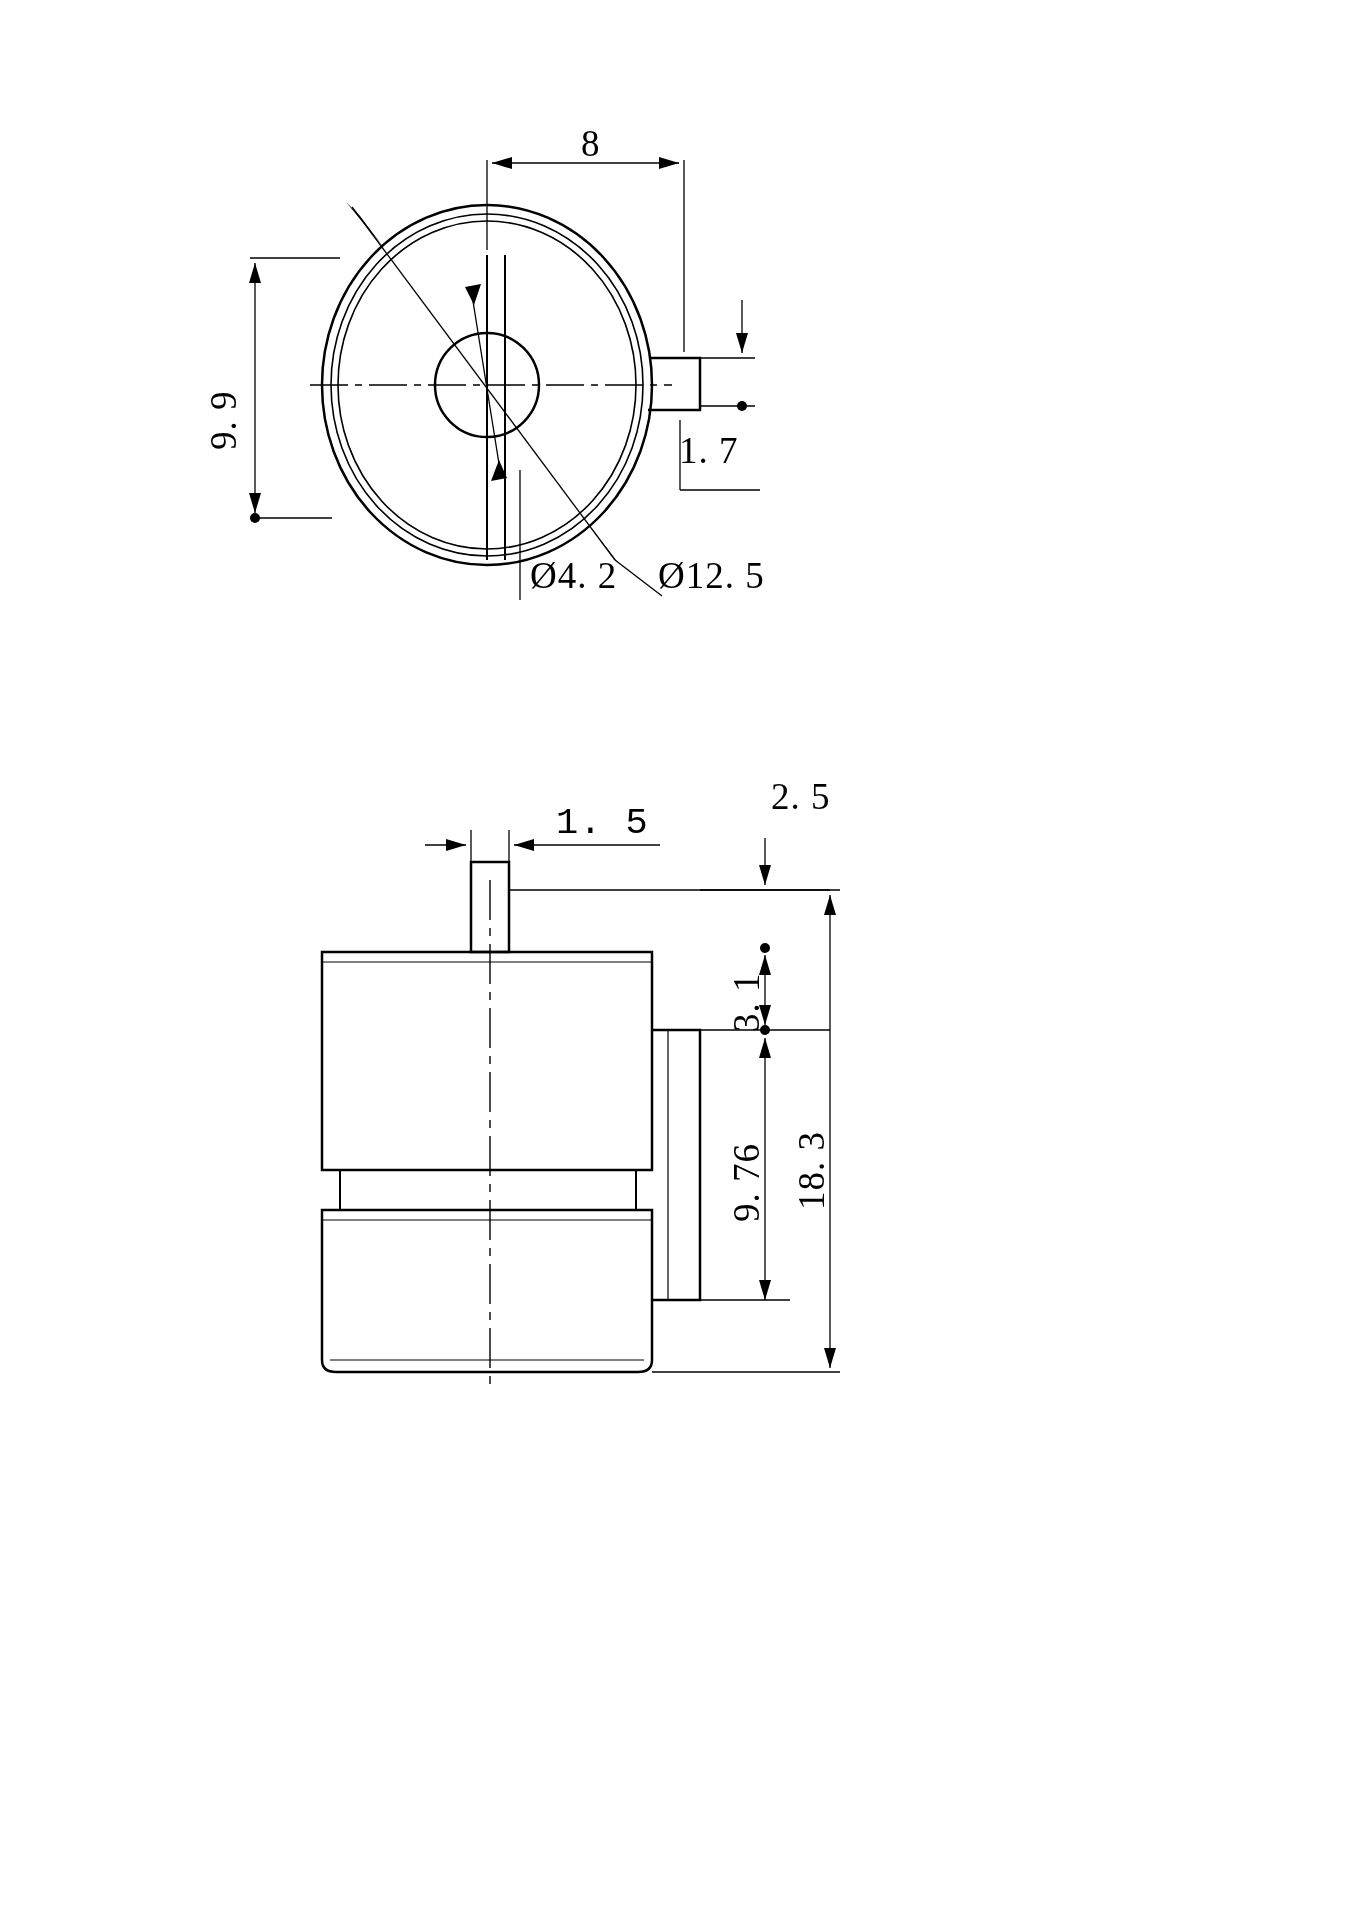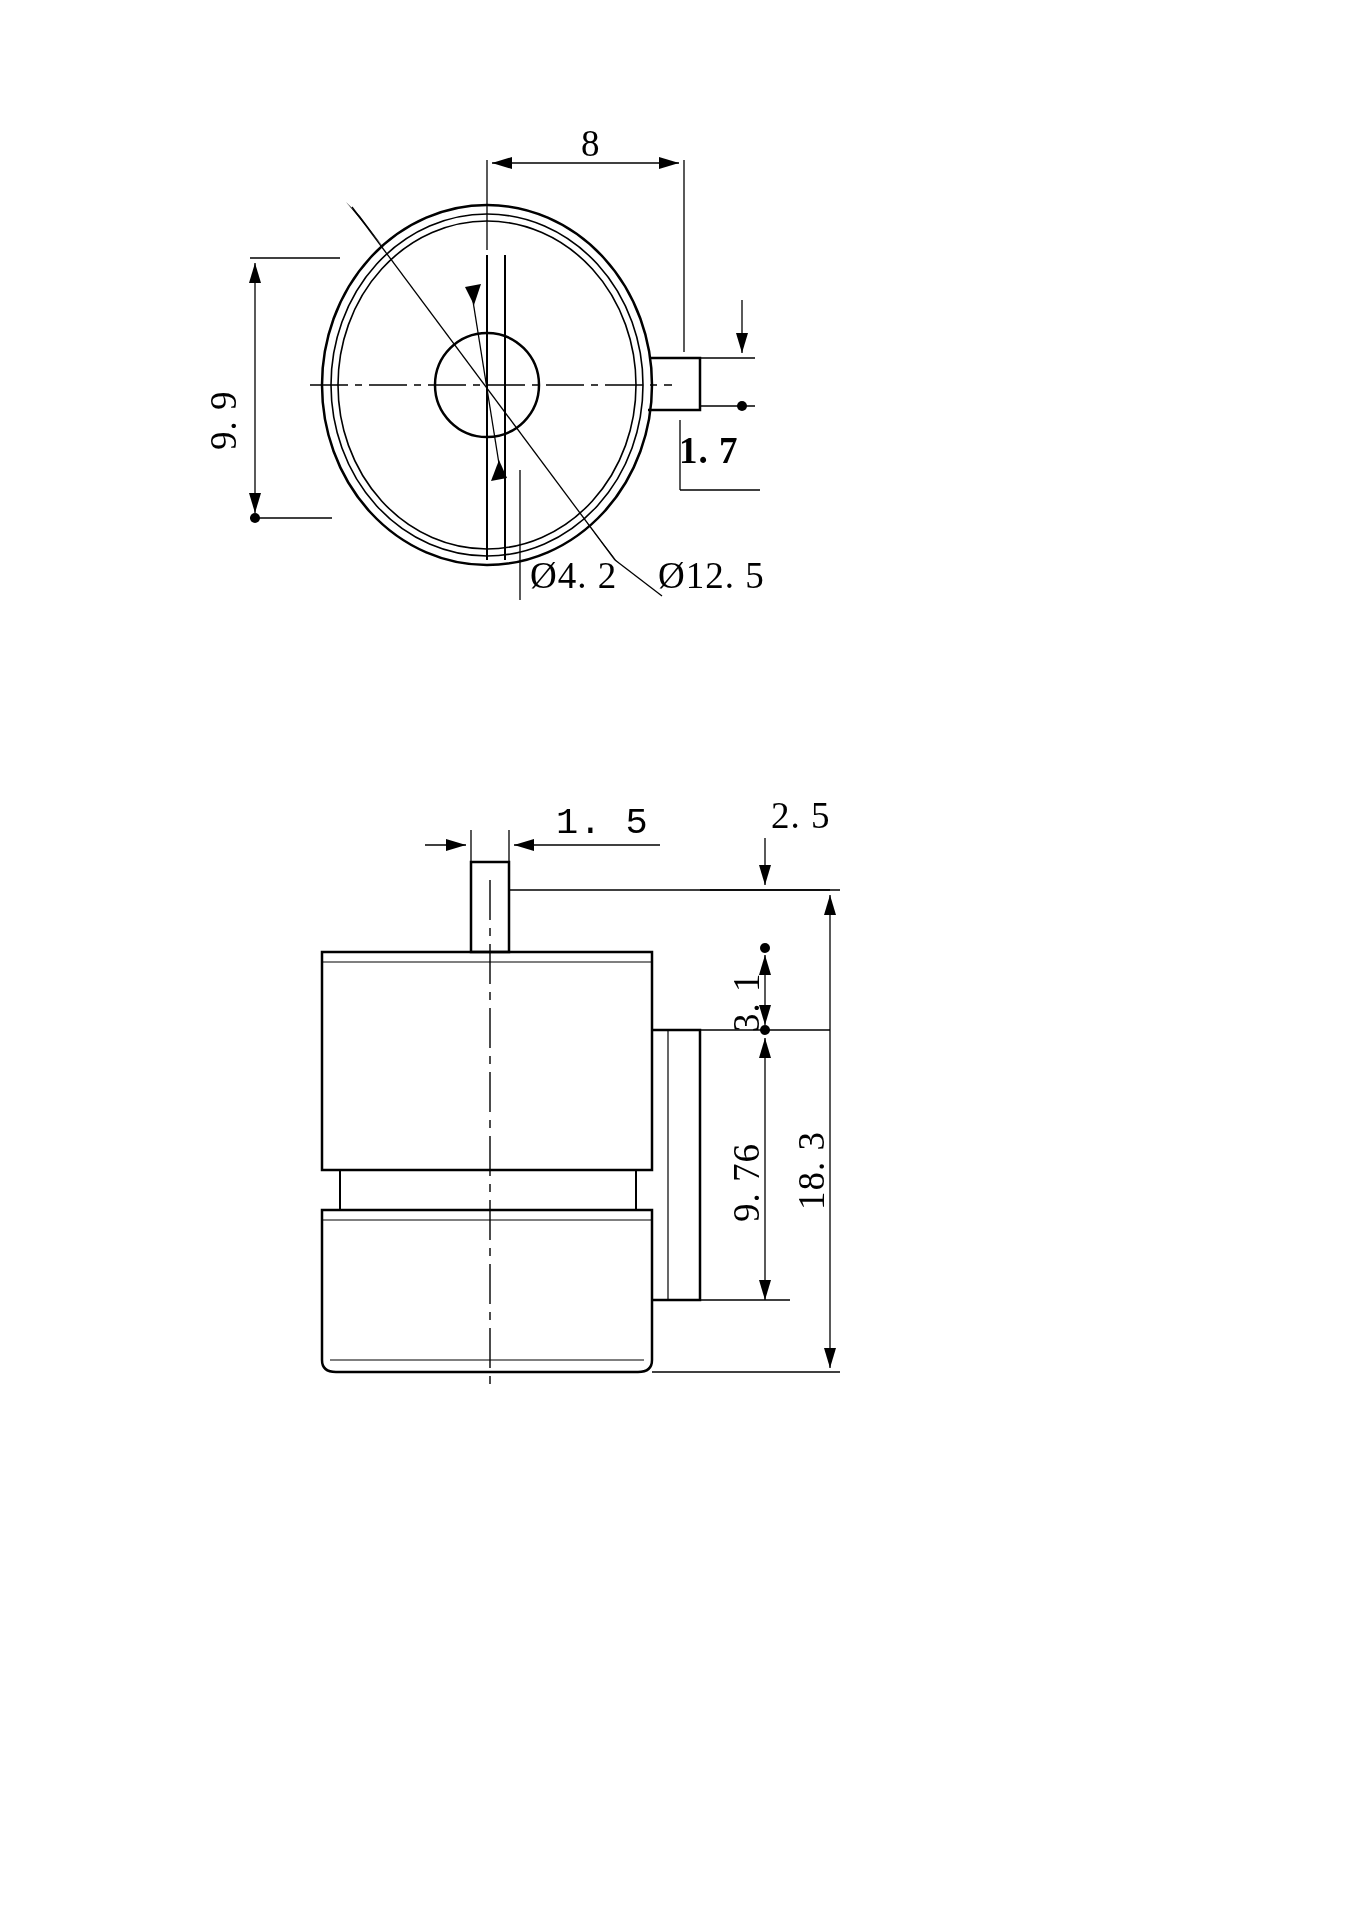--- a/index.html
+++ b/index.html
@@ -171,29 +171,29 @@
         <polygon points="830,1368 824,1348 836,1348" fill="#000" stroke="none"></polygon>
       </g>
 
     </g>
   </svg>
 
   <div class="dim-label" style="left:581px; top:125px;">8</div>
 
   <div class="dim-label rot90" style="left:205px; top:450px;">9. 9</div>
 
-  <div class="dim-label" style="left:679px; top:432px;font-weight:bold;">1. 7</div>
+  <div class="dim-label" style="left:679px; top:432px;">1. 7</div>
 
   <div class="dim-label" style="left:530px; top:557px;">Ø4. 2</div>
 
   <div class="dim-label" style="left:658px; top:557px;">Ø12. 5</div>
 
   <div class="dim-label" style="left:556px; top:805px;font-family:Liberation Mono, monospace;">1. 5</div>
 
-  <div class="dim-label" style="left:771px; top:778px;margin-top:19px;">2. 5</div>
+  <div class="dim-label" style="left:771px; top:778px;">2. 5</div>
 
   <div class="dim-label rot90" style="left:728px; top:1032px;">3. 1</div>
 
   <div class="dim-label rot90" style="left:728px; top:1222px;">9. 76</div>
 
   <div class="dim-label rot90" style="left:793px; top:1210px;">18. 3</div>
 
 </div>
 
 </body></html>

